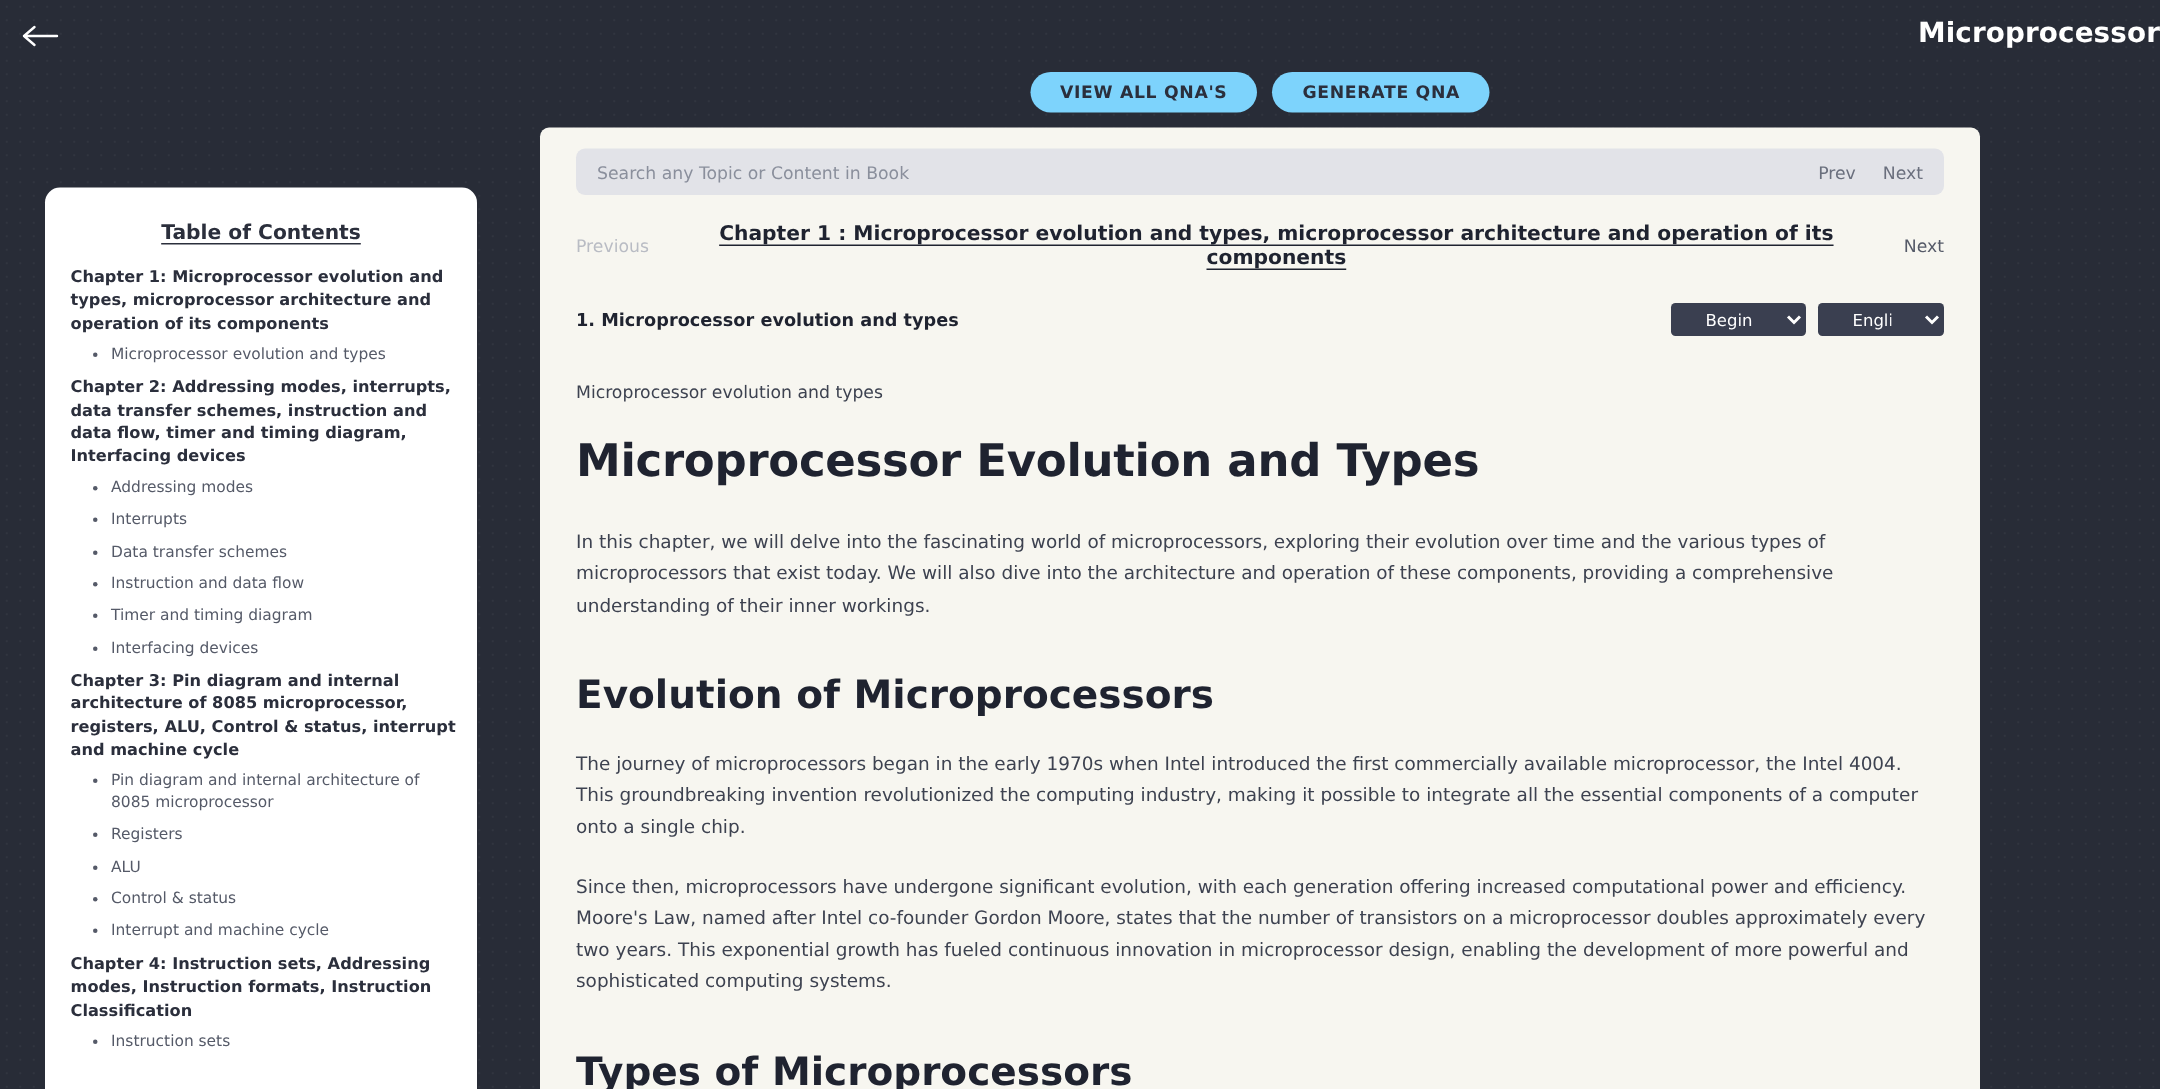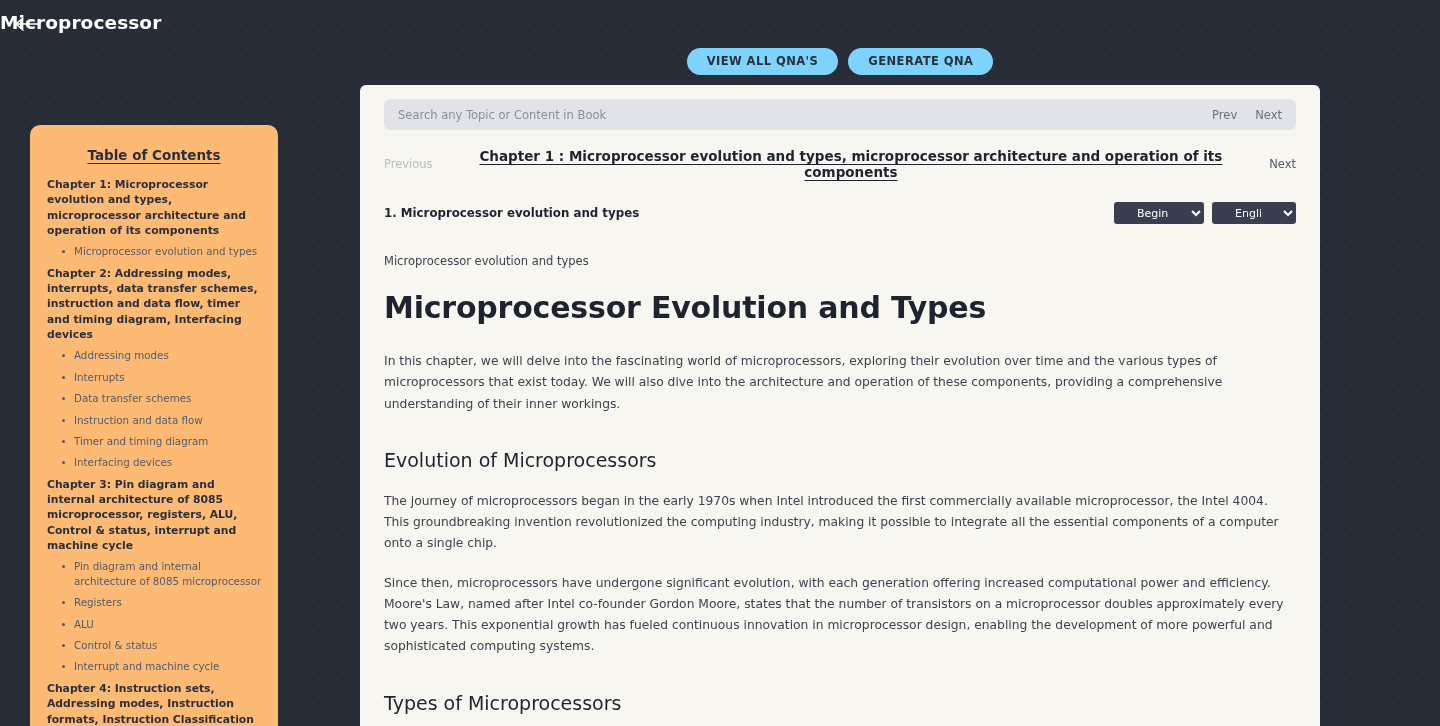--- a/index.html
+++ b/index.html
@@ -32,21 +32,21 @@
     display: flex;
     align-items: center;
     justify-content: center;
   }
   .back-arrow svg { display: block; }
   .app-title {
     position: absolute;
     left: 0;
     top: 12px;
     width: 1440px;
-    text-align: left;
+    text-align: right;
     color: #ffffff;
     font-size: 18.5px;
     font-weight: bold;
     letter-spacing: .1px;
   }
 
   
   .pill-row {
     position: absolute;
     top: 48px;
@@ -70,23 +70,23 @@
     cursor: pointer;
     font-family: inherit;
     white-space: nowrap;
   }
 
   
   .toc-panel {
     position: absolute;
     left: 30px;
     top: 125px;
-    width: 248px;
+    width: 288px;
     height: 601px;
-    background: #fdba74;
+    background: #ffffff;
     border-radius: 10px 10px 0 0;
     padding: 22px 14px 0 14px;
     overflow: hidden;
   }
   .toc-title {
     text-align: center;
     font-size: 13.5px;
     font-weight: bold;
     color: #2b2f3c;
     text-decoration: underline;
@@ -228,22 +228,22 @@
   }
 
   .doc-h1 {
     font-size: 30px;
     font-weight: bold;
     color: #1f2330;
     letter-spacing: -.2px;
     margin-bottom: 26px;
   }
   .doc-h2 {
-    font-size: 19px;
-    font-weight: normal;
+    font-size: 26px;
+    font-weight: bold;
     color: #1f2330;
     margin-top: 34px;
     margin-bottom: 20px;
   }
   .doc-p {
     font-size: 12.3px;
     color: #3d4250;
     line-height: 1.73;
     margin-bottom: 18px;
   }

